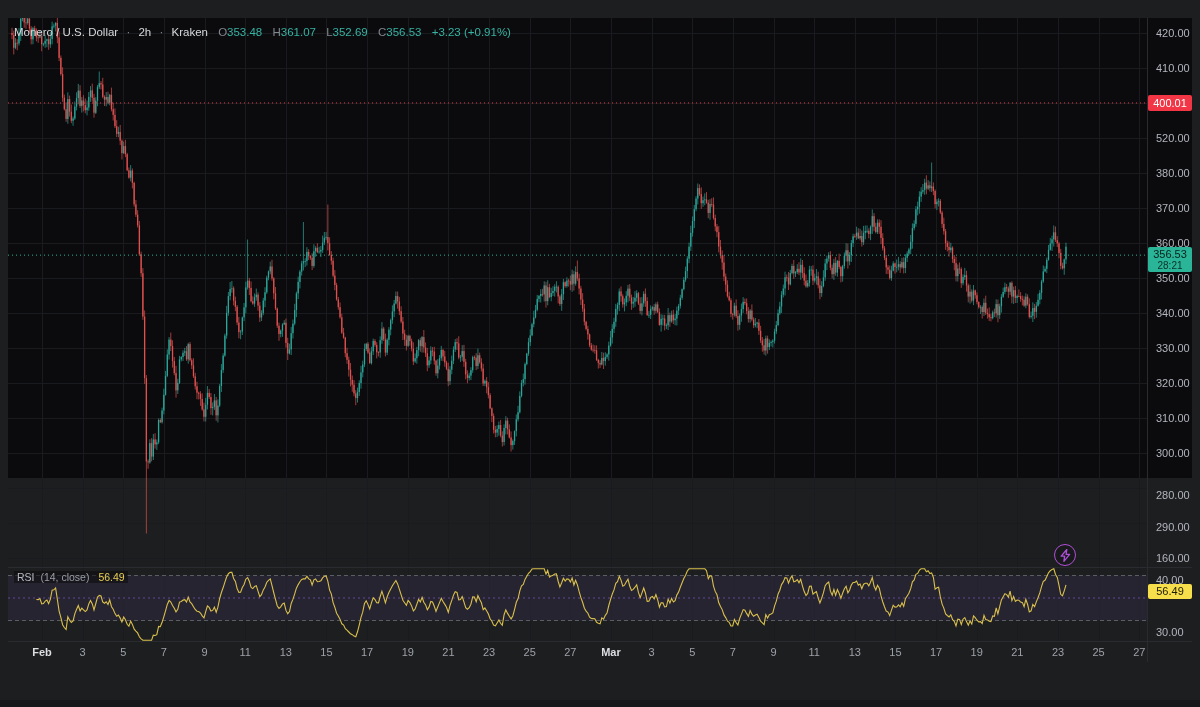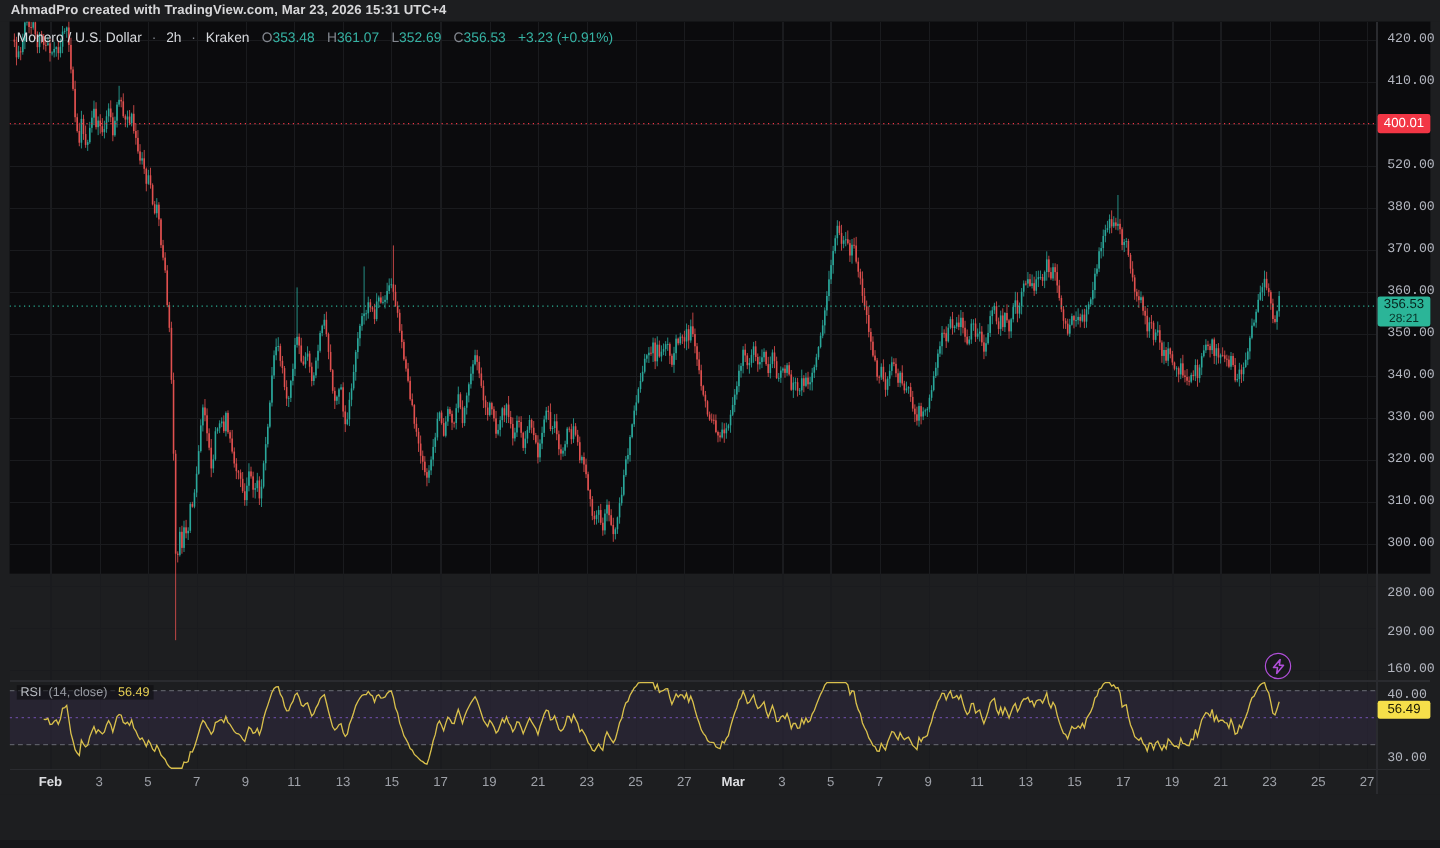--- a/index.html
+++ b/index.html
@@ -25,21 +25,21 @@
 
   
   #rsi-legend { position:absolute; left:6px; top:553px; font-size:10.5px;
     color:#b8bbc2; white-space:nowrap; z-index:5; background:rgba(11,11,13,.55);
     padding:0 3px; }
   #rsi-legend .params { color:#9a9da5; margin-left:3px; }
   #rsi-legend .val { color:#e6cf52; margin-left:6px; }
 
   
   #price-scale { position:absolute; left:1140px; top:0; width:44px; height:623px; z-index:4; }
-  .ptick { position:absolute; left:8px; font-size:11px; color:#b2b5be;font-family:Liberation Mono, monospace; }
+  .ptick { position:absolute; left:8px; font-size:11px; color:#b2b5be; }
   .axis-label { position:absolute; left:0; width:44px; text-align:center;
     font-size:11px; border-radius:2px; z-index:6; }
   #alert-label { background:#f23645; color:#fff; height:16px; line-height:16px; }
   #last-label { background:#2bb598; color:#06221c; height:25px; padding-top:1px; }
   #last-label .cd { font-size:10px; line-height:11px; color:#083328; }
   #last-label .lp { line-height:12px; font-weight:400; }
   #rsi-value-label { background:#f6df4a; color:#1c1a05; height:15px; line-height:15px; }
 
   
   #time-scale { position:absolute; left:0; top:623px; width:1139px; height:21px; z-index:4; }
@@ -56,23 +56,20 @@
   #footer-bar { position:absolute; left:0; top:662px; width:1200px; height:45px;
     background:#1d1e20; }
   #footer-strip { position:absolute; left:0; top:700px; width:1200px; height:7px;
     background:#151619; }
 </style>
 </head>
 <body>
 
 <div id="frame">
 
-  <div id="watermark-bar">
-    <span>AhmadPro created with TradingView.com, Mar 23, 2026 15:31 UTC+4</span>
-  </div>
 
   <div id="widget">
     <svg id="cv" width="1184" height="644" viewBox="8 18 1184 644">
         <defs>
           <clipPath id="mainClip">
             <rect x="8" y="18" width="1139" height="549"></rect>
           </clipPath>
           <clipPath id="rsiClip">
             <rect x="8" y="568" width="1139" height="73"></rect>
           </clipPath>

